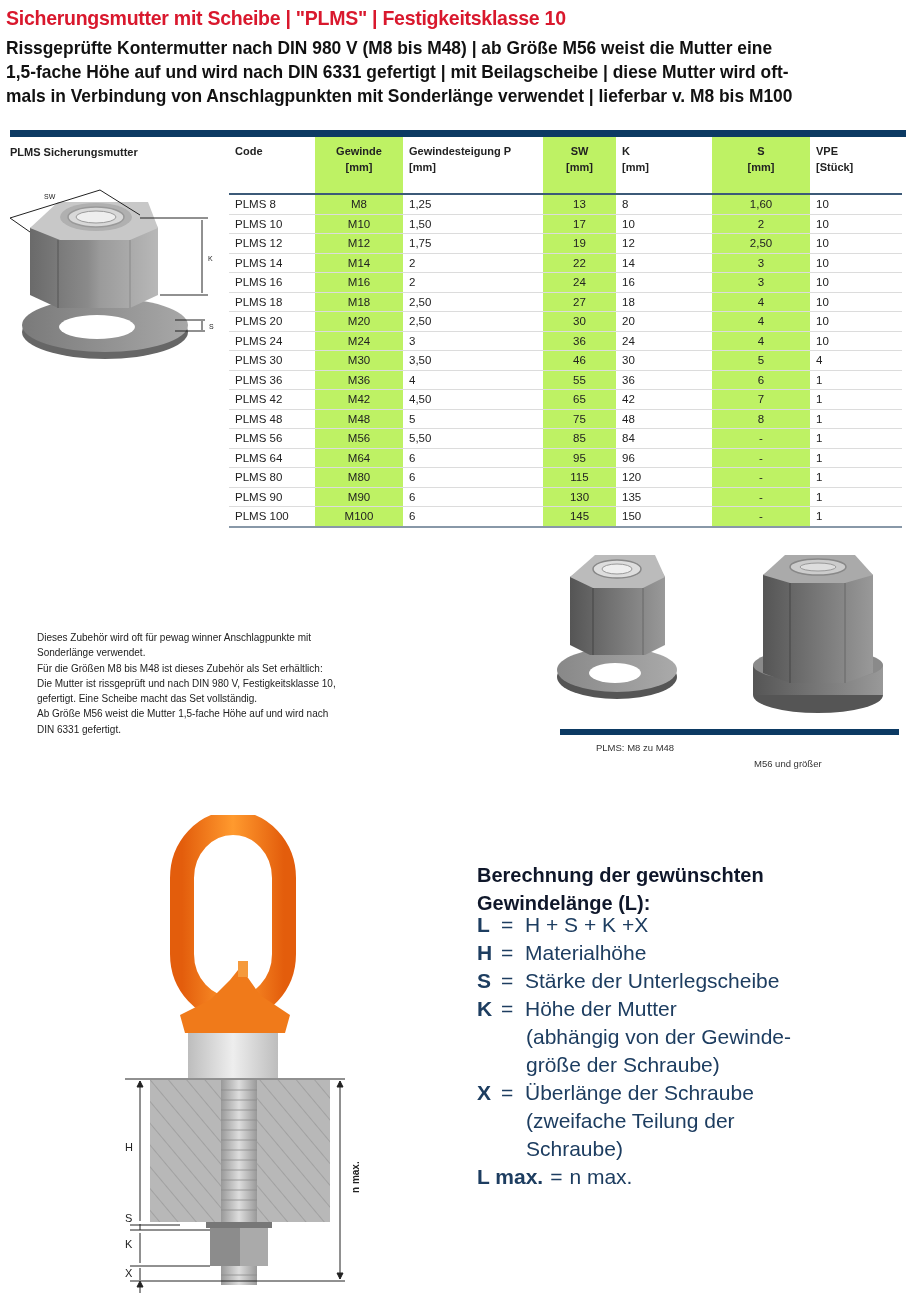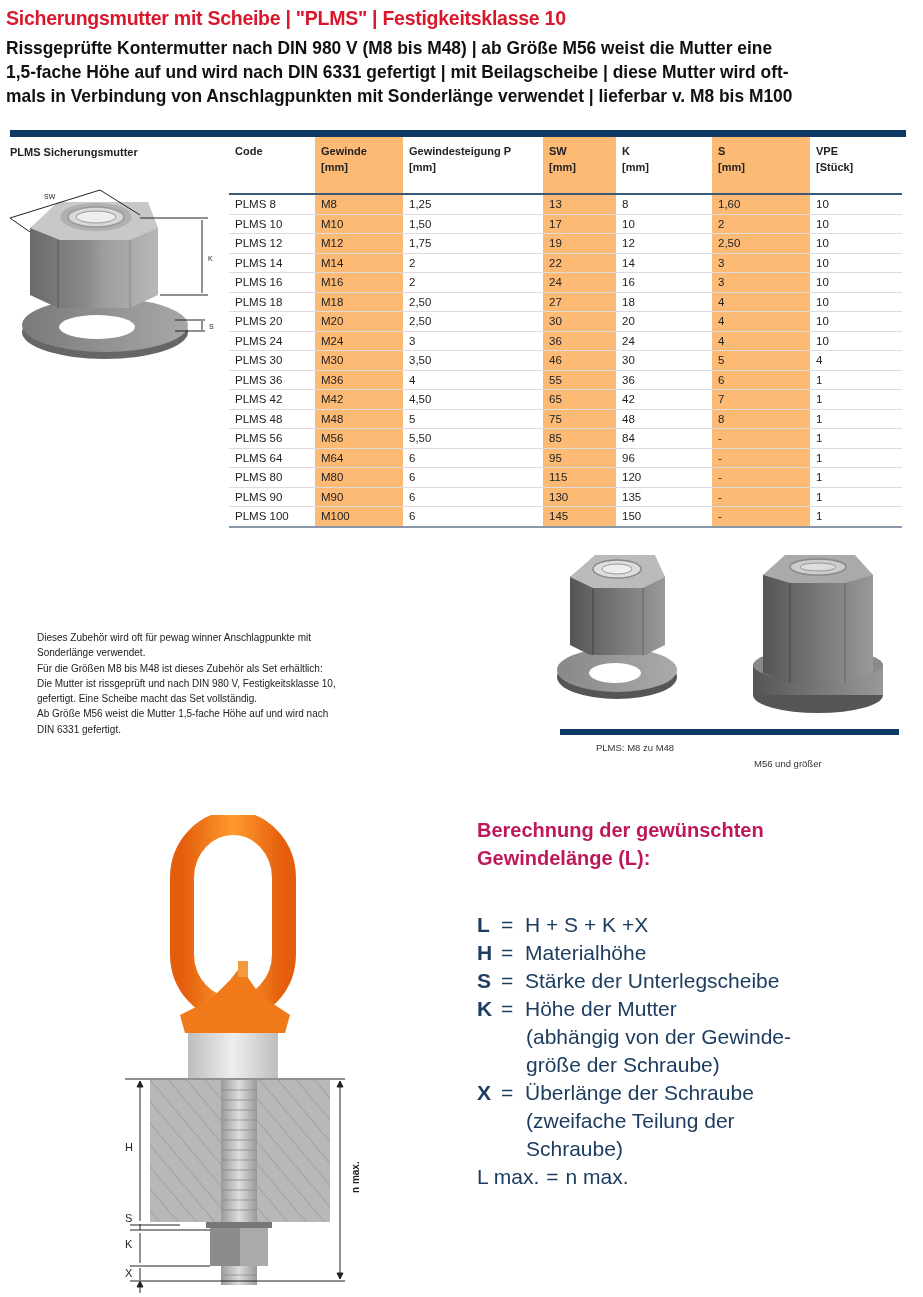--- a/index.html
+++ b/index.html
@@ -15,32 +15,32 @@
   .rule { background: #0c3a63; height: 7px; }
 
   
   #left-label { left: 10px; top: 146px; font-size: 11px; font-weight: bold; color: #222; }
 
   
   #spec-table { left: 229px; top: 137px; border-collapse: collapse; font-size: 11.5px; color: #222; }
   #spec-table th { text-align: left; vertical-align: top; font-weight: bold; font-size: 11px; padding: 6px 6px 12px 6px; height: 38px; line-height: 16px; border-bottom: 2px solid #3c5a78; }
   #spec-table td { padding: 0 6px; height: 18.5px; line-height: 18.5px; border-bottom: 1px solid #dcdcdc; white-space: nowrap; }
   #spec-table tr:last-child td { border-bottom: 2px solid #8898a8; }
-  #spec-table .shade { background: #fdba74; }
+  #spec-table .shade { background: #bef264; text-align: center; }
   .c-code { width: 74px; } .c-gew { width: 76px; } .c-stg { width: 128px; }
   .c-sw { width: 61px; } .c-k { width: 84px; } .c-s { width: 86px; } .c-vpe { width: 80px; }
 
   
   #desc { left: 37px; top: 630px; width: 460px; font-size: 10px; line-height: 15.3px; color: #222; }
 
   
   .caption { font-size: 9.5px; color: #333; }
 
   
-  #calc-heading { left: 477px; top: 816px; font-size: 20px; font-weight: bold; color: #be185d; line-height: 28px; }
+  #calc-heading { left: 477px; top: 861px; font-size: 20px; font-weight: bold; color: #0f172a; line-height: 28px; }
   #formula { left: 477px; top: 911px; font-size: 21px; color: #1d3d60; line-height: 28px; }
   .frow { display: flex; }
   .fkey { font-weight: bold; width: 24px; }
   .feq { width: 24px; }
   .fcont { padding-left: 49px; }
 
   svg text { font-family: "Liberation Sans", sans-serif; }
 </style>
 </head>
 <body>
@@ -448,17 +448,17 @@
     <div class="fcont">(abhängig von der Gewinde-</div>
     <div class="fcont">größe der Schraube)</div>
     <div class="frow">
       <span class="fkey">X</span>
       <span class="feq">=</span>
       <span>Überlänge der Schraube</span>
     </div>
     <div class="fcont">(zweifache Teilung der</div>
     <div class="fcont">Schraube)</div>
     <div class="frow">
-      <span style="font-weight:normal">L max.</span>
+      <span style="font-weight:bold">L max.</span>
       <span style="padding:0 7px">=</span>
       <span>n max.</span>
     </div>
   </div>
 
 </body></html>

